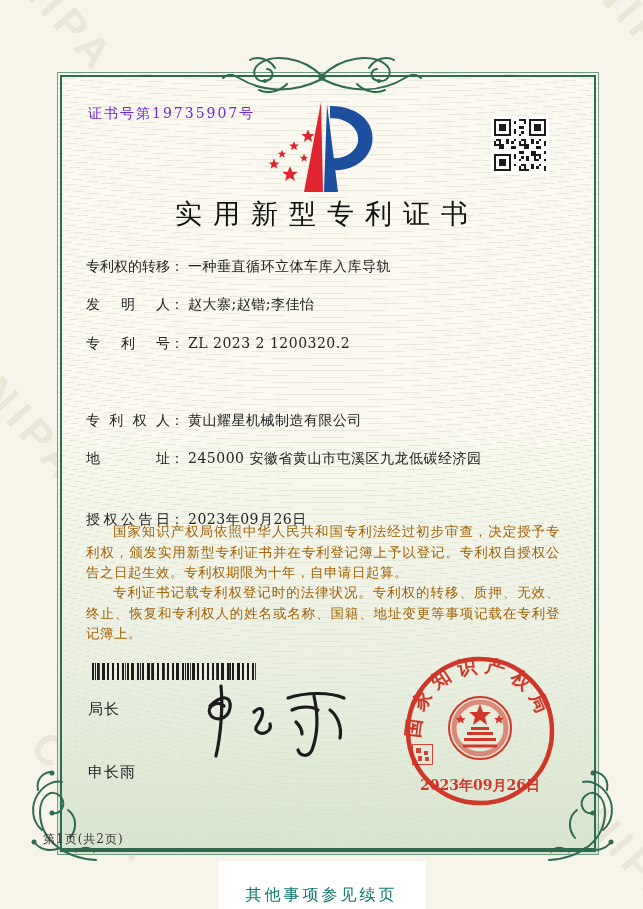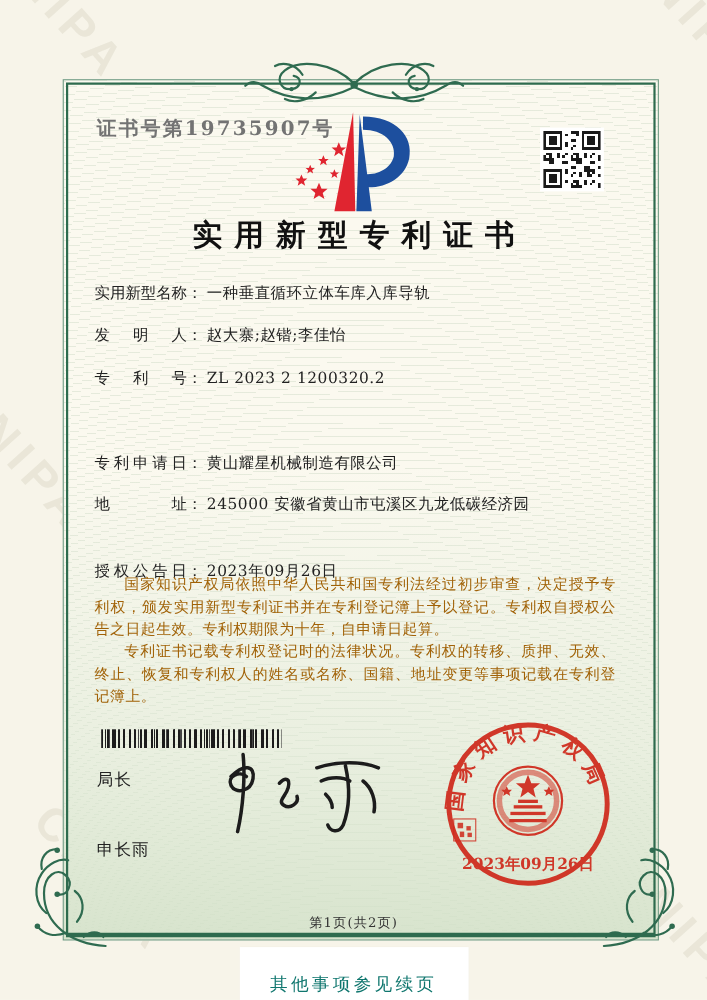--- a/index.html
+++ b/index.html
@@ -43,29 +43,29 @@
   }
 
   .ornament-top { position:absolute; left:50%; top:46px; transform:translateX(-50%); }
   .flourish { position:absolute; }
   .flourish.left  { left:26px; top:768px; }
   .flourish.right { right:24px; top:768px; transform:scaleX(-1); }
 
   
   .cert-no {
     position:absolute; left:88px; top:105px;
-    font-size:18px; letter-spacing:2px; color:#737373;font-weight:bold;
+    font-size:14px; letter-spacing:2px; color:#6d28d9;
   }
   .logo { position:absolute; left:264px; top:96px; }
   .qr { position:absolute; left:491px; top:116px; width:58px; height:58px; background:#fff; padding:3px; }
   .qr svg { width:100%; height:100%; display:block; }
 
   .title {
     position:absolute; left:0; right:0; top:196px;
-    text-align:center; font-size:27px; font-weight:bold;
+    text-align:center; font-size:27px; font-weight:normal;
     letter-spacing:11px; color:#111; text-indent:11px;
   }
 
   
   .frow { position:absolute; left:86px; font-size:14px; color:#222; white-space:nowrap; }
   .flabel {
     display:inline-block; width:84px;
     text-align:justify; text-align-last:justify;
     vertical-align:top;
   }
@@ -109,21 +109,21 @@
     background:
       linear-gradient(#cf2a1c,#cf2a1c) 3px 3px/5px 5px no-repeat,
       linear-gradient(#cf2a1c,#cf2a1c) 11px 6px/4px 4px no-repeat,
       linear-gradient(#cf2a1c,#cf2a1c) 5px 11px/4px 5px no-repeat,
       linear-gradient(#cf2a1c,#cf2a1c) 12px 12px/4px 4px no-repeat;
   }
 
   
   .page-num {
     position:absolute; left:0; right:0; top:831px;
-    text-align:center; font-size:12px; color:#333; letter-spacing:1px;
+    font-size:12px; color:#333; letter-spacing:1px;padding-left:43px;
   }
   .cont-note {
     position:absolute; left:50%; top:861px; transform:translateX(-50%);
     background:#ffffff; padding:24px 28px;
     font-size:16px; letter-spacing:3px; color:#0f766e;
     box-shadow:0 0 2px rgba(0,0,0,0.04);
   }
 
   .green { stroke:#2f6b50; fill:none; stroke-width:2; stroke-linecap:round; }
 </style>
@@ -301,30 +301,30 @@
           <rect x="20" y="16" width="1" height="1"></rect>
           <rect x="20" y="19" width="1" height="1"></rect>
           <rect x="20" y="20" width="1" height="1"></rect>
         </g>
     </svg>
   </div>
 
   <div class="title">实用新型专利证书</div>
 
   <div class="frow" style="top:258px">
-    <span class="flabel">实用新型名称</span><span class="fcolon">：</span><span class="fvalue">一种垂直循环立体车库入库导轨</span>
+    <span class="flabel">专利权的转移</span><span class="fcolon">：</span><span class="fvalue">一种垂直循环立体车库入库导轨</span>
   </div>
   <div class="frow" style="top:296px">
     <span class="flabel">发明人</span><span class="fcolon">：</span><span class="fvalue">赵大寨;赵锴;李佳怡</span>
   </div>
   <div class="frow" style="top:335px">
     <span class="flabel">专利号</span><span class="fcolon">：</span><span class="fvalue">ZL 2023 2 1200320.2</span>
   </div>
   <div class="frow" style="top:412px">
-    <span class="flabel">专利申请日</span><span class="fcolon">：</span><span class="fvalue">黄山耀星机械制造有限公司</span>
+    <span class="flabel">专利权人</span><span class="fcolon">：</span><span class="fvalue">黄山耀星机械制造有限公司</span>
   </div>
   <div class="frow" style="top:450px">
     <span class="flabel">地址</span><span class="fcolon">：</span><span class="fvalue">245000 安徽省黄山市屯溪区九龙低碳经济园</span>
   </div>
   <div class="frow" style="top:489px; width:474px;margin-top:22px;">
     <span class="flabel">授权公告日</span><span class="fcolon">：</span><span class="fvalue">2023年09月26日</span>
   </div>
 
   <p class="para" style="top:521px">国家知识产权局依照中华人民共和国专利法经过初步审查，决定授予专利权，颁发实用新型专利证书并在专利登记簿上予以登记。专利权自授权公告之日起生效。专利权期限为十年，自申请日起算。</p>
   <p class="para" style="top:582px">专利证书记载专利权登记时的法律状况。专利权的转移、质押、无效、终止、恢复和专利权人的姓名或名称、国籍、地址变更等事项记载在专利登记簿上。</p>

